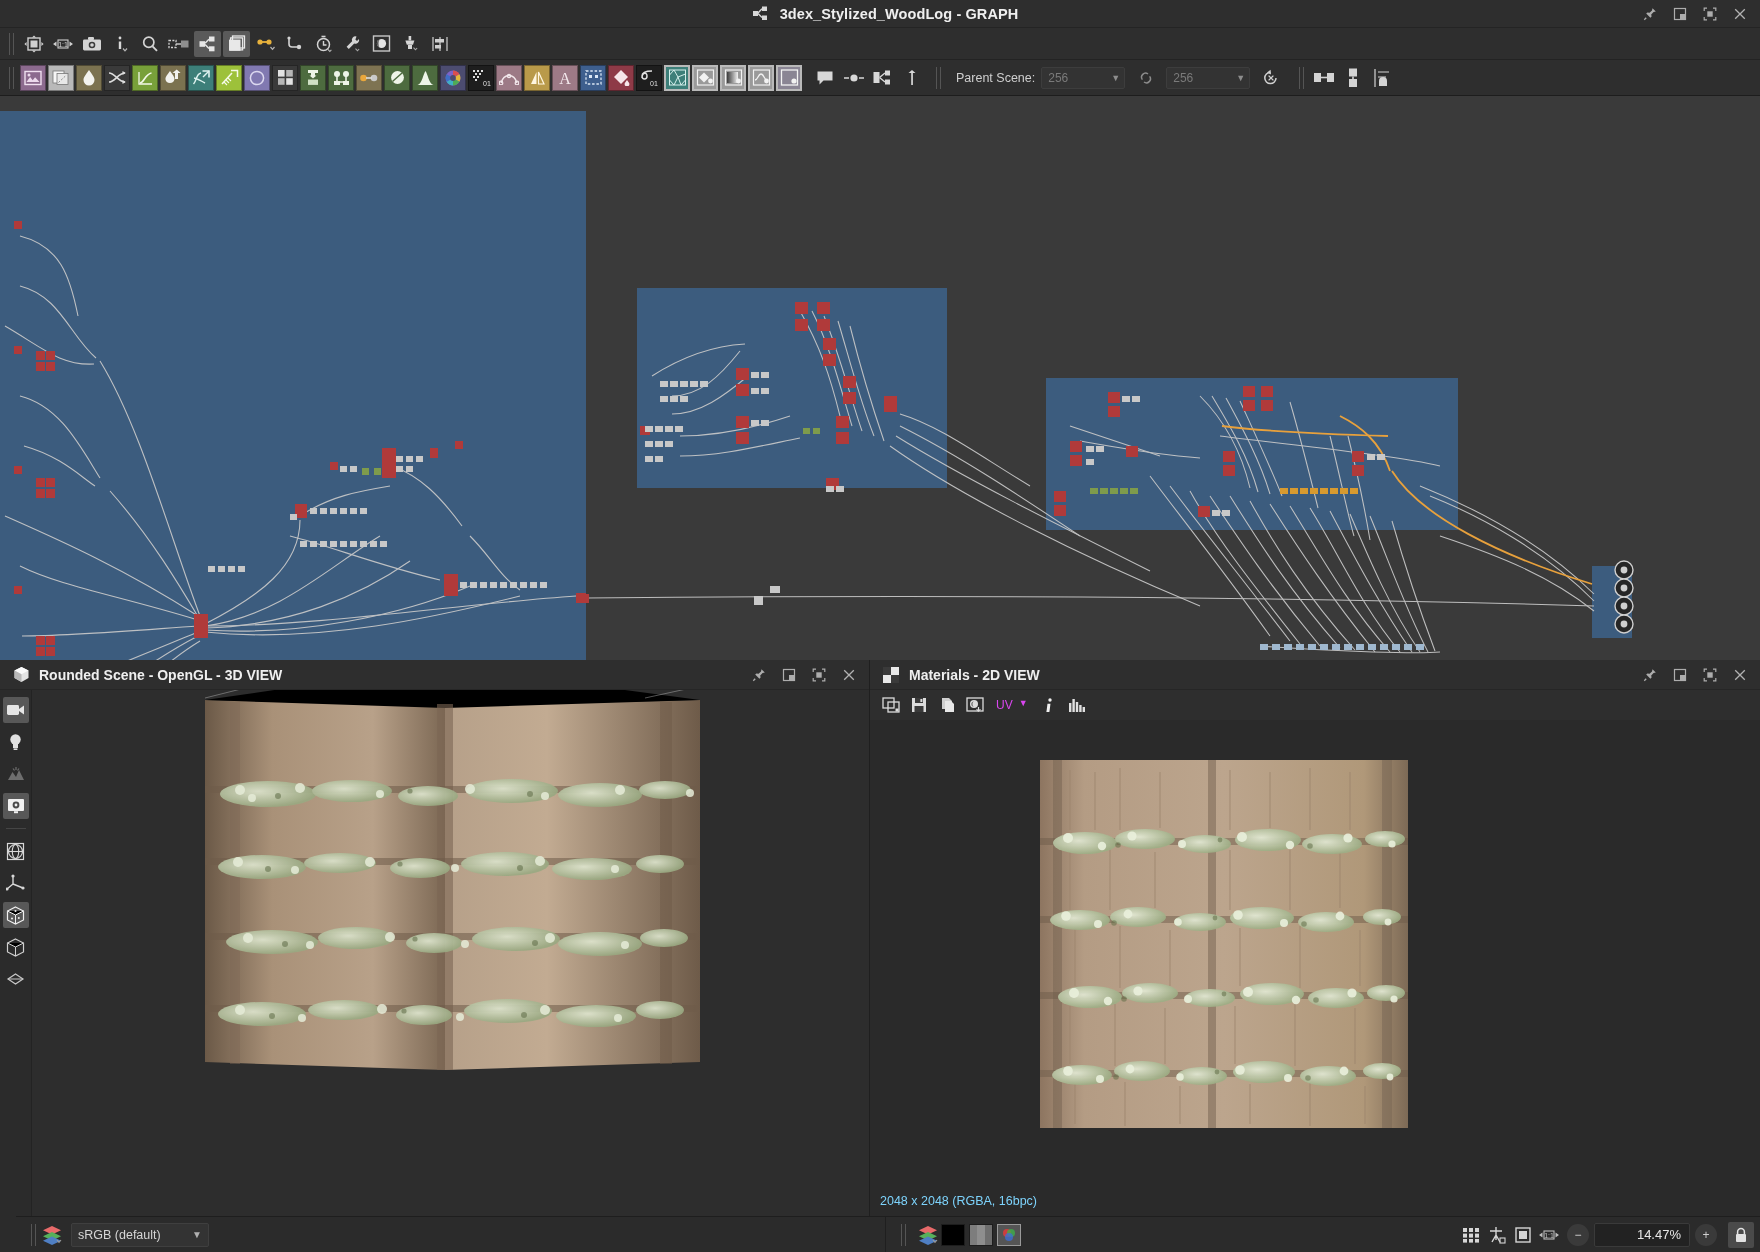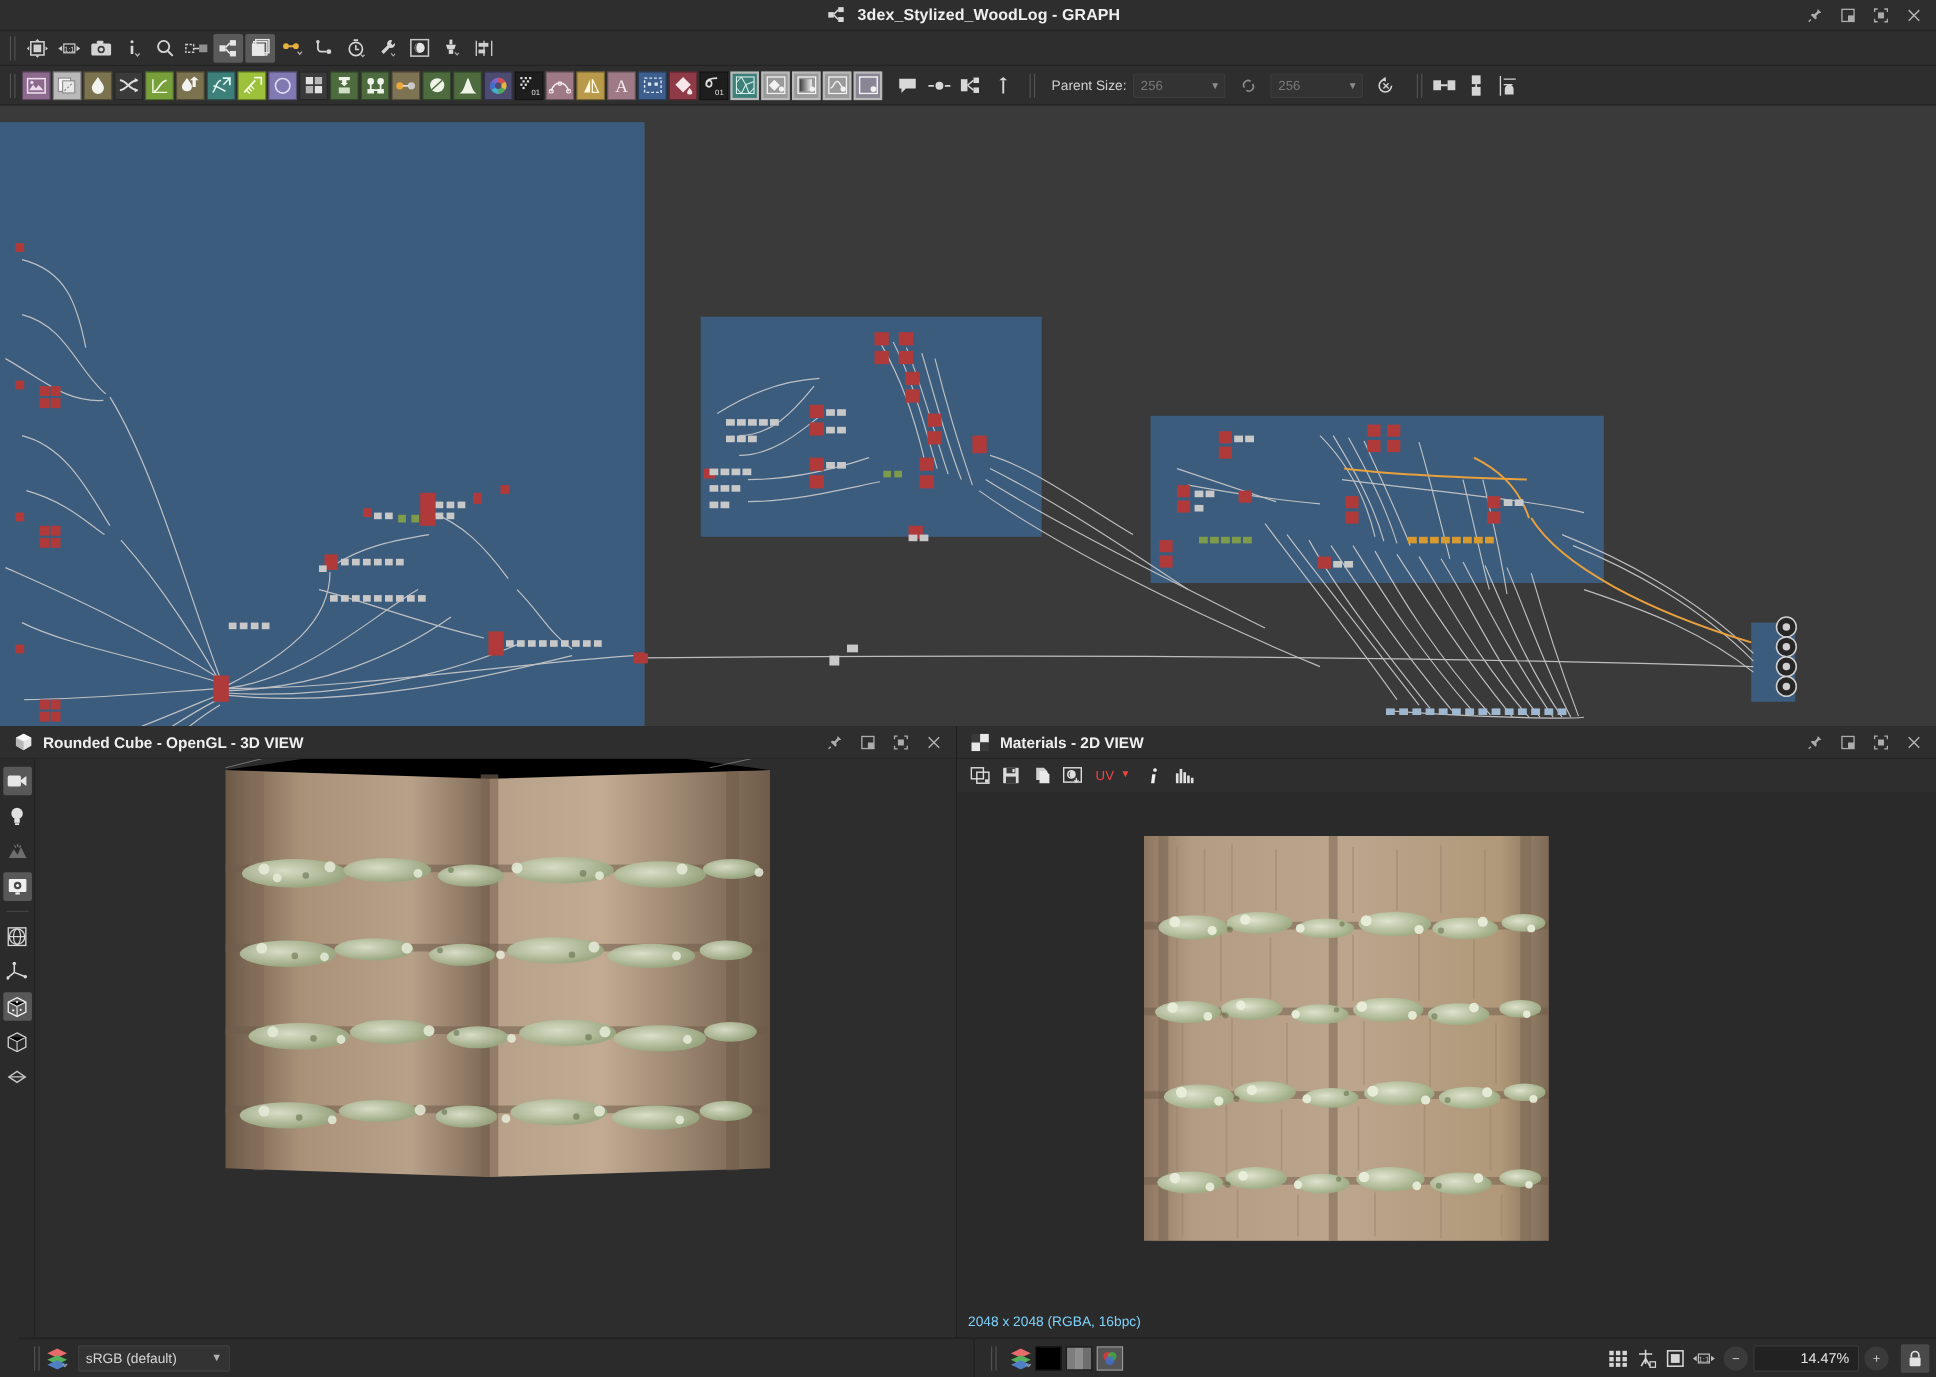--- a/index.html
+++ b/index.html
@@ -87,21 +87,21 @@
     border-right:1px solid #232323;
   }
   .side-btn{ width:26px; height:26px; display:flex; align-items:center; justify-content:center; margin:3px 0; border-radius:2px;}
   .side-btn.active{ background:#585858; }
   .side-sep{ width:20px; height:1px; background:#454545; margin:6px 0; }
 
   
   .vp2d{ position:absolute; inset:0; background:#2a2a2a; }
   .vp2d-toolbar{ height:30px; background:#2e2e2e; display:flex; align-items:center; padding-left:8px; gap:2px; }
   .v2btn{ width:26px; height:24px; display:flex; align-items:center; justify-content:center; border-radius:2px;}
-  .uv-select{ display:flex; align-items:flex-start; gap:6px; margin-left:6px; color:#ef4444; font-size:12px; }
+  .uv-select{ display:flex; align-items:flex-start; gap:6px; margin-left:6px; color:#d946ef; font-size:12px; }
 
   .img-info{
     position:absolute; left:10px; bottom:8px; font-size:12.5px; color:#7dd3fc; z-index:4;
   }
 
   
   .statusbar{ flex:0 0 36px; height:36px; background:#2b2b2b; display:flex; align-items:center; border-top:1px solid #1e1e1e;margin-left:16px;}
   .sb-left{ width:870px; display:flex; align-items:center; padding-left:10px; border-right:1px solid #1f1f1f; height:100%;}
   .sb-right{ flex:1 1 auto; display:flex; align-items:center; padding-left:10px; height:100%;}
   .cs-select{
@@ -501,21 +501,21 @@
     </span>
     <span class="tb-item">
       <svg width="14" height="17" viewBox="0 0 14 17">
           <path d="M7 1 L10.5 4 H3.5z" fill="#d8d8d8"></path>
           <rect x="6.2" y="4" width="1.7" height="12" fill="#d8d8d8"></rect>
         </svg>
     </span>
 
     <span class="tb-sep dbl" style="margin-left:10px"></span>
     <div class="parent-size-wrap">
-      <span class="ps-label">Parent Size:</span>
+      <span class="ps-label">Parent Scene:</span>
       <span class="ps-select">
         <span>256</span>
         <span class="chev">▼</span>
       </span>
       <span class="tb-item">
         <svg width="16" height="16" viewBox="0 0 16 16">
             <path d="M10 4 a4 4 0 0 0-5.6 5.6 M6 12 a4 4 0 0 0 5.6-5.6" fill="none" stroke="#8c8c8c" stroke-width="1.5"></path>
           </svg>
       </span>
       <span class="ps-select">
@@ -855,21 +855,21 @@
 
     <div class="panel left">
       <div class="panel-head">
         <span class="ph-icon">
           <svg width="17" height="17" viewBox="0 0 17 17">
               <path d="M8.5 1 L15.5 4.6 V12 L8.5 16 L1.5 12 V4.6z" fill="#e4e4e4"></path>
               <path d="M8.5 1 L15.5 4.6 L8.5 8.2 L1.5 4.6z" fill="#fafafa"></path>
               <path d="M1.5 4.6 L8.5 8.2 V16 L1.5 12z" fill="#b8b8b8"></path>
             </svg>
         </span>
-        <span class="ph-title">Rounded Cube - OpenGL - 3D VIEW</span>
+        <span class="ph-title">Rounded Scene - OpenGL - 3D VIEW</span>
         <div class="ph-btns">
           <span class="tbtn">
             <svg width="14" height="14" viewBox="0 0 14 14">
                 <path d="M9.5 1.2 L12.8 4.5 L10.6 5 L8.2 7.4 L8.6 9.6 L7.4 10.8 L3.2 6.6 L4.4 5.4 L6.6 5.8 L9 3.4 Z" fill="#c9c9c9"></path>
                 <path d="M3.2 10.8 L1.3 12.7" stroke="#c9c9c9" stroke-width="1.3"></path>
               </svg>
           </span>
           <span class="tbtn">
             <svg width="14" height="14" viewBox="0 0 14 14">
                 <rect x="1.5" y="1.5" width="11" height="11" fill="none" stroke="#c9c9c9" stroke-width="1.2"></rect>

